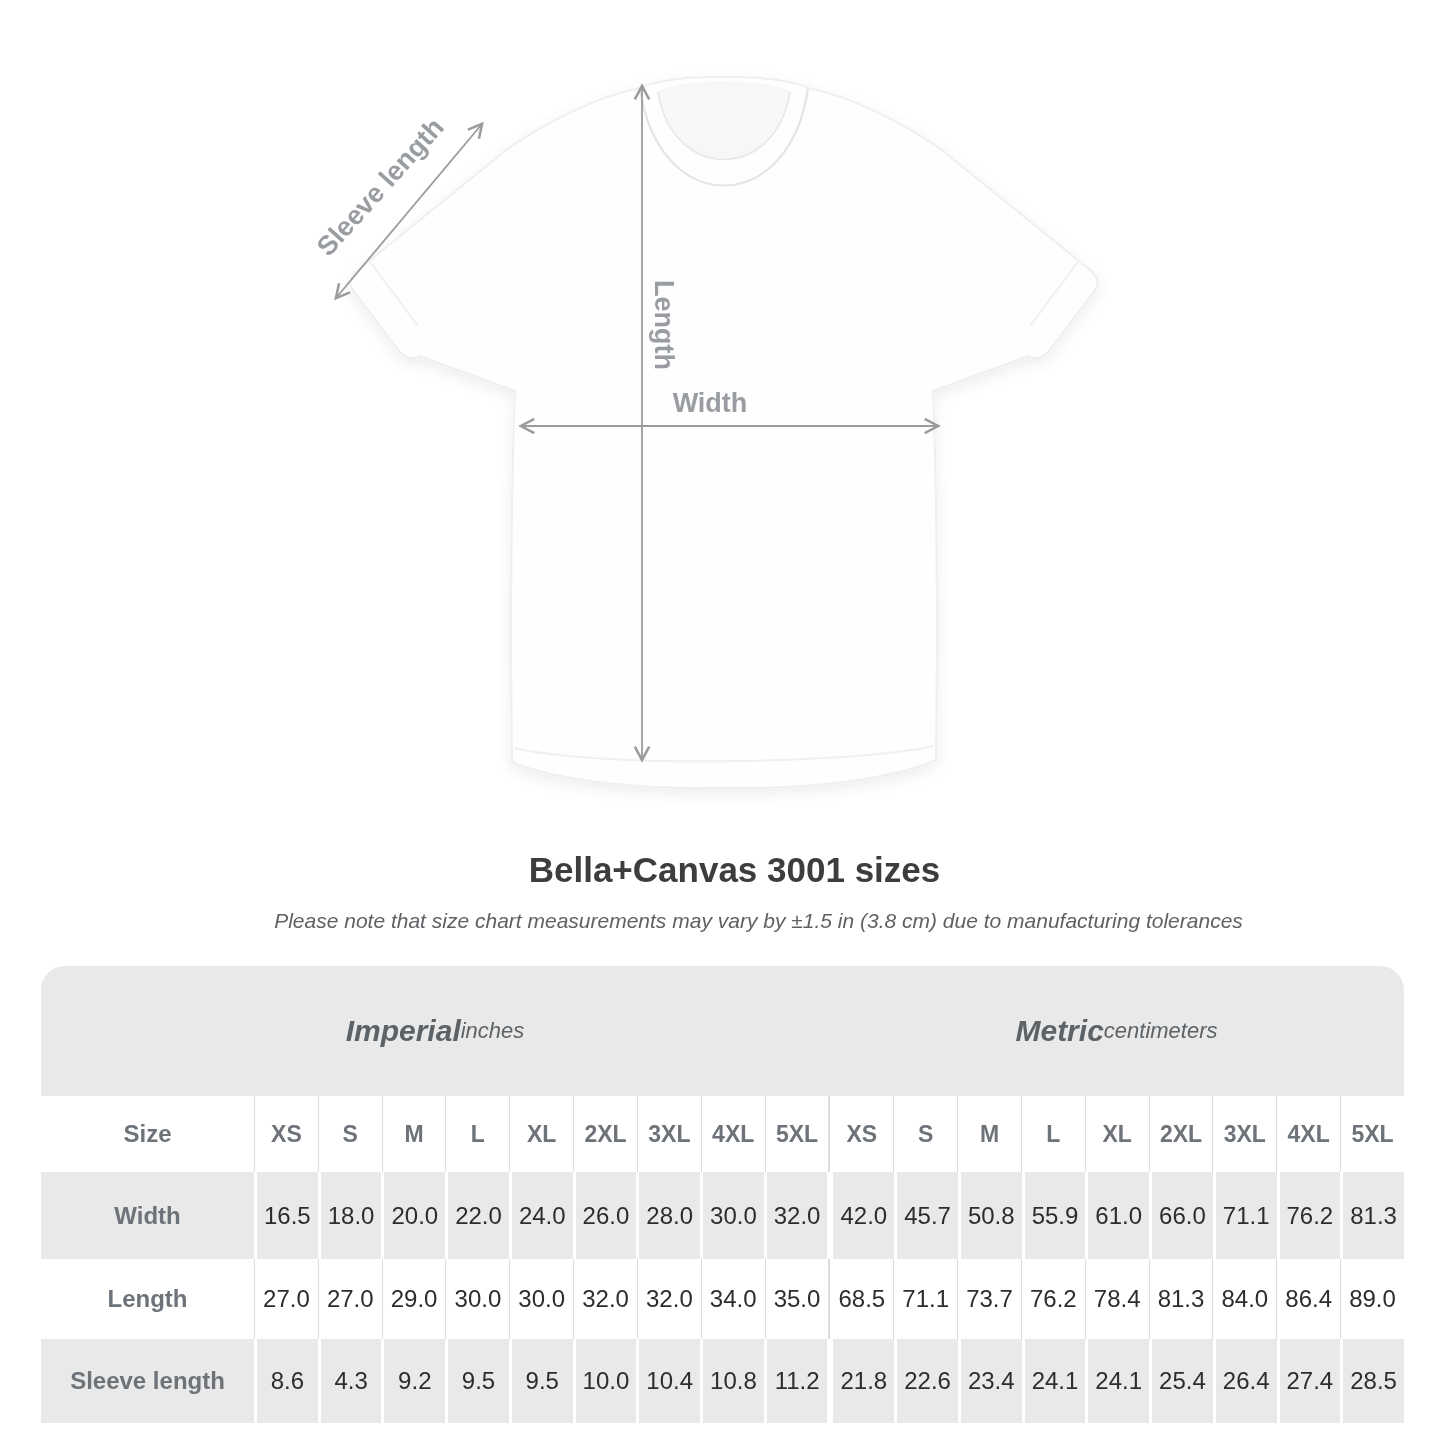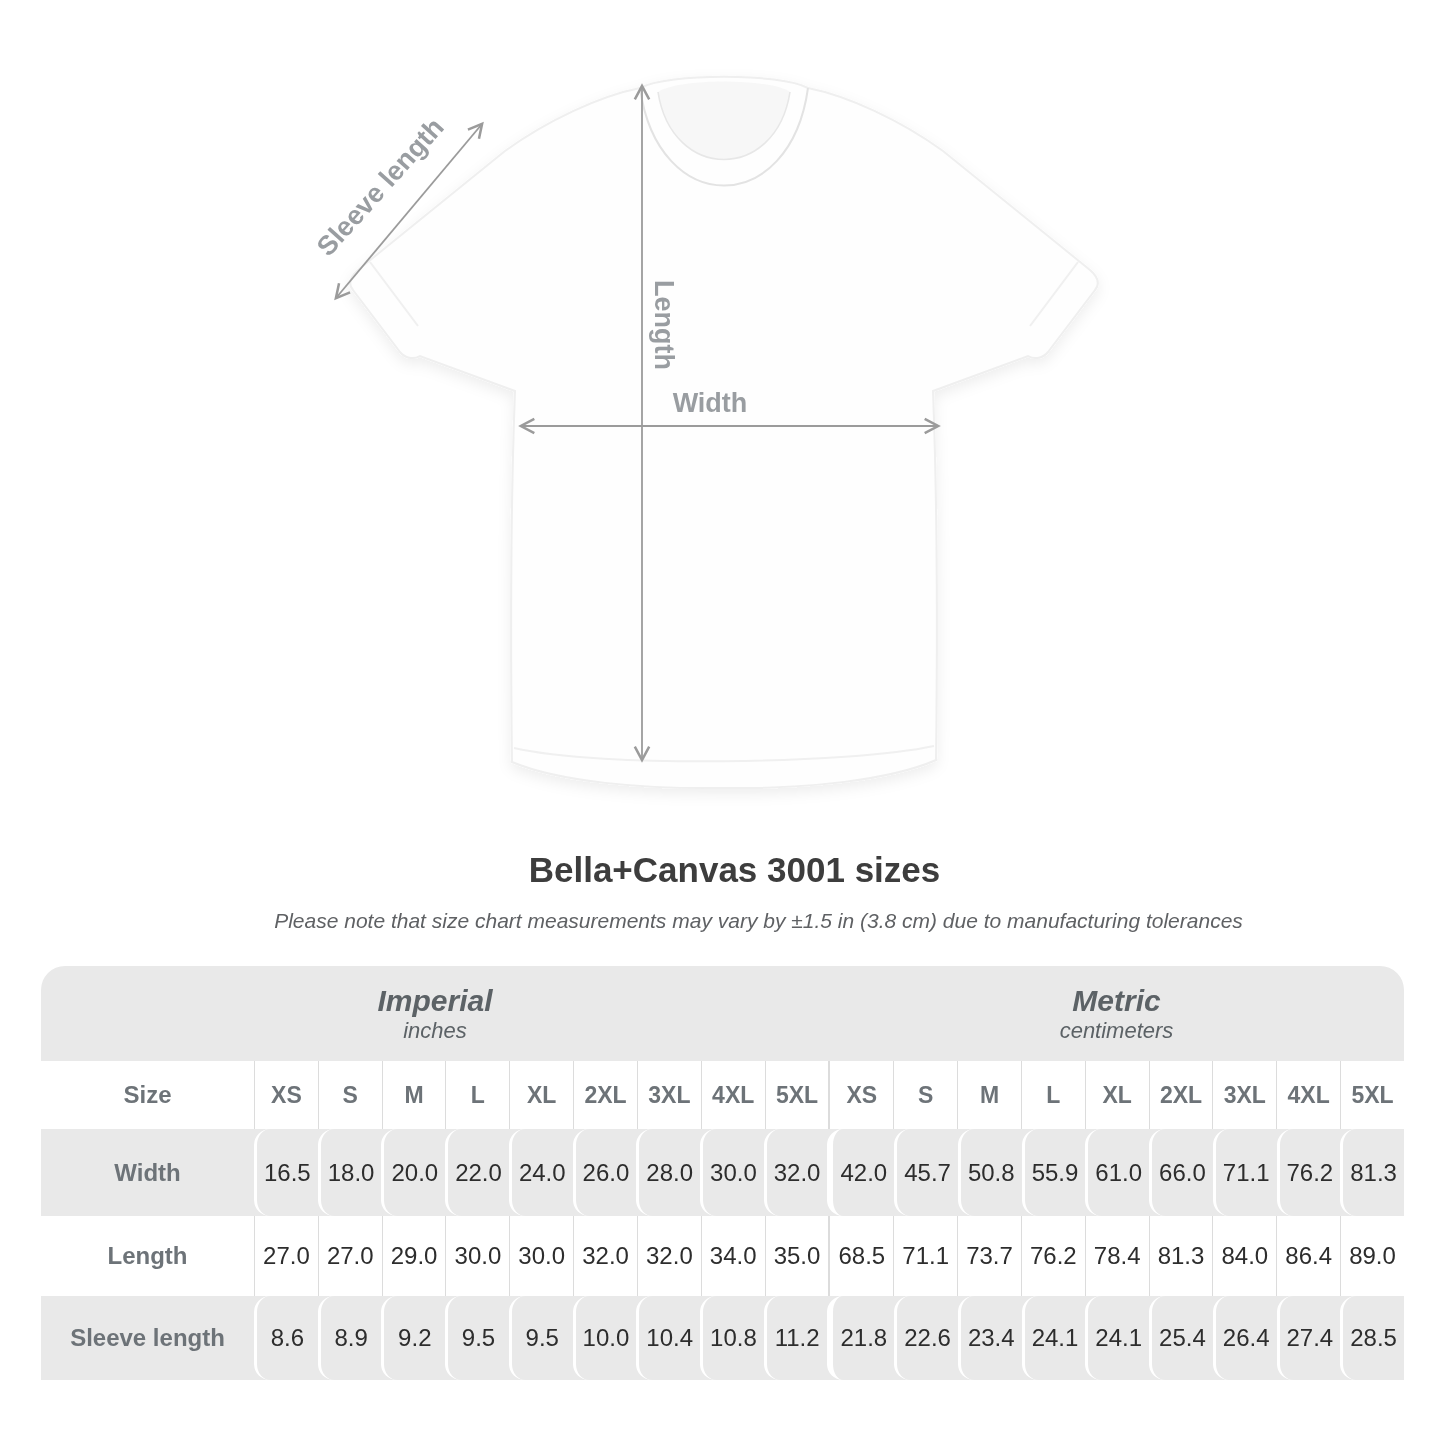--- a/index.html
+++ b/index.html
@@ -16,46 +16,46 @@
     text-align:center;font-size:35px;font-weight:700;color:#3d3d3d;
   }
   .page-subtitle{
     position:absolute;top:909px;left:0;width:1445px;
     text-align:center;font-size:21px;font-style:italic;color:#5f6164;padding-left:36px;
   }
   
   .size-table{position:absolute;top:966px;left:41px;width:1363px;}
   .t-row{display:flex;width:100%;}
   .band-row .half{
-    background:#e9e9e9;display:flex;flex-direction:column;
-    align-items:center;justify-content:center;height:95px;gap:0;
+    background:#e9e9e9;display:flex;flex-direction:row;
+    align-items:center;justify-content:center;height:130px;gap:0;
   }
   .half.imp{width:788px;border-top-left-radius:24px;}
   .half.met{width:575px;border-top-right-radius:24px;}
   .unit-name{font-size:30px;font-weight:700;font-style:italic;color:#5c6266;}
   .unit-sub{font-size:22px;font-style:italic;color:#5c6266;}
 
   .t-row .cell{
     flex:1 1 0;display:flex;align-items:center;justify-content:center;
     box-sizing:border-box;min-width:0;
   }
   .t-row .label-cell{
     flex:0 0 213px;display:flex;align-items:center;justify-content:center;
     box-sizing:border-box;font-weight:700;color:#6d7378;font-size:24px;
   }
-  .sizes-row{height:68px;background:#ffffff;}
+  .sizes-row{height:76px;background:#ffffff;}
   .sizes-row .cell{font-weight:700;color:#6d7378;font-size:23px;border-left:1px solid #dcdcdc;}
   .sizes-row .cell.sec{border-left-width:2px;}
   .white-row{height:80px;background:#ffffff;}
   .white-row .cell{color:#2d2d2d;font-size:24px;border-left:1px solid #dcdcdc;text-align:center;}
   .white-row .cell.sec{border-left-width:2px;}
   .gray-row{background:#e9e9e9;}
   .gray-row.r-width{height:87px;}
   .gray-row.r-sleeve{height:84px;}
-  .gray-row .cell{color:#2d2d2d;font-size:24px;border-left:3px solid #ffffff;border-radius:16px;}
+  .gray-row .cell{color:#2d2d2d;font-size:24px;border-left:3px solid #ffffff;}
   .gray-row .cell.sec{border-left-width:6px;}
   .gray-row .label-cell{background:transparent;}
   .r-sleeve .label-cell{border-bottom-left-radius:24px;}
   .r-sleeve .cell:last-child{border-bottom-right-radius:24px;}
   
 </style>
 </head>
 <body>
 
 <div class="shirt-area">
@@ -189,21 +189,21 @@
     <div class="cell">78.4</div>
     <div class="cell">81.3</div>
     <div class="cell">84.0</div>
     <div class="cell">86.4</div>
     <div class="cell">89.0</div>
   </div>
 
   <div class="t-row gray-row r-sleeve">
     <div class="label-cell">Sleeve length</div>
     <div class="cell">8.6</div>
-    <div class="cell">8.9</div>
+    <div class="cell">4.3</div>
     <div class="cell">9.2</div>
     <div class="cell">9.5</div>
     <div class="cell">9.5</div>
     <div class="cell">10.0</div>
     <div class="cell">10.4</div>
     <div class="cell">10.8</div>
     <div class="cell">11.2</div>
     <div class="cell sec">21.8</div>
     <div class="cell">22.6</div>
     <div class="cell">23.4</div>

